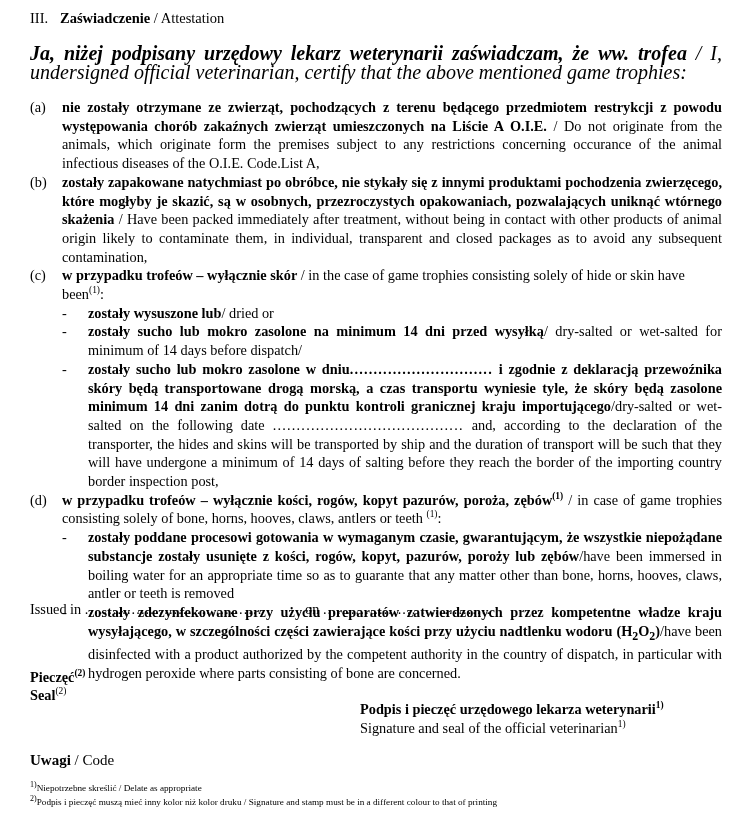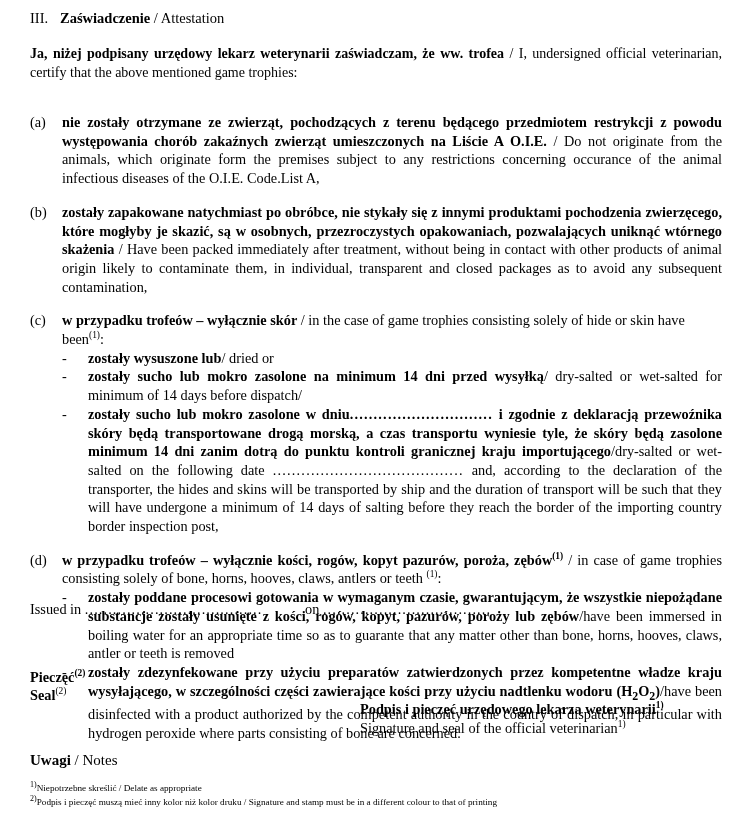--- a/index.html
+++ b/index.html
@@ -41,24 +41,25 @@
     width: 30px;
   }
   .sec-head .title { font-weight: bold; }
 
   
   .intro {
     position: absolute;
     left: 30px;
     top: 44px;
     width: 692px;
-    font-size: 14px;
+    font-size: 20px;
     line-height: 19px;
     text-align: justify;
     text-justify: inter-word;
+    font-style: italic;
   }
 
   
   .clauses {
     position: absolute;
     left: 30px;
     top: 98px;
     width: 692px;
     font-size: 14.3px;
     line-height: 18.7px;
@@ -71,21 +72,21 @@
     margin-bottom: 0px;
   }
   .clause > .marker {
     position: absolute;
     left: 0;
     top: 0;
     width: 30px;
     text-align: left;
     font-weight: normal;
   }
-  .clause-body { display: block; margin-top: 15px; }
+  .clause-body { display: block; }
 
   
   .dash-list {
     margin: 0;
     padding: 0;
     list-style: none;
   }
   .dash-item {
     position: relative;
     padding-left: 58px;
@@ -232,21 +233,21 @@
     <div><span class="seal-pl">Pieczęć</span><span class="sup b">(2)</span></div>
     <div><span class="seal-en">Seal</span><span class="sup">(2)</span></div>
   </div>
 
   <div class="sign-block">
     <div><span class="sign-pl">Podpis i pieczęć urzędowego lekarza weterynarii</span><span class="sup b">1)</span></div>
     <div><span class="sign-en">Signature and seal of the official veterinarian</span><span class="sup">1)</span></div>
   </div>
 
   <div class="notes-head">
-    <span class="pl">Uwagi</span><span> / </span><span class="en">Notes</span>
+    <span class="pl">Uwagi</span><span> / </span><span class="en">Code</span>
   </div>
 
   <div class="footnotes">
     <div class="footnote"><span class="fn-mark">1)</span><span>Niepotrzebne skreślić / Delate as appropriate</span></div>
     <div class="footnote"><span class="fn-mark">2)</span><span>Podpis i pieczęć muszą mieć inny kolor niż  kolor druku / Signature and stamp must be in a different colour to that of printing</span></div>
   </div>
 
 </div>
 
 </body></html>

